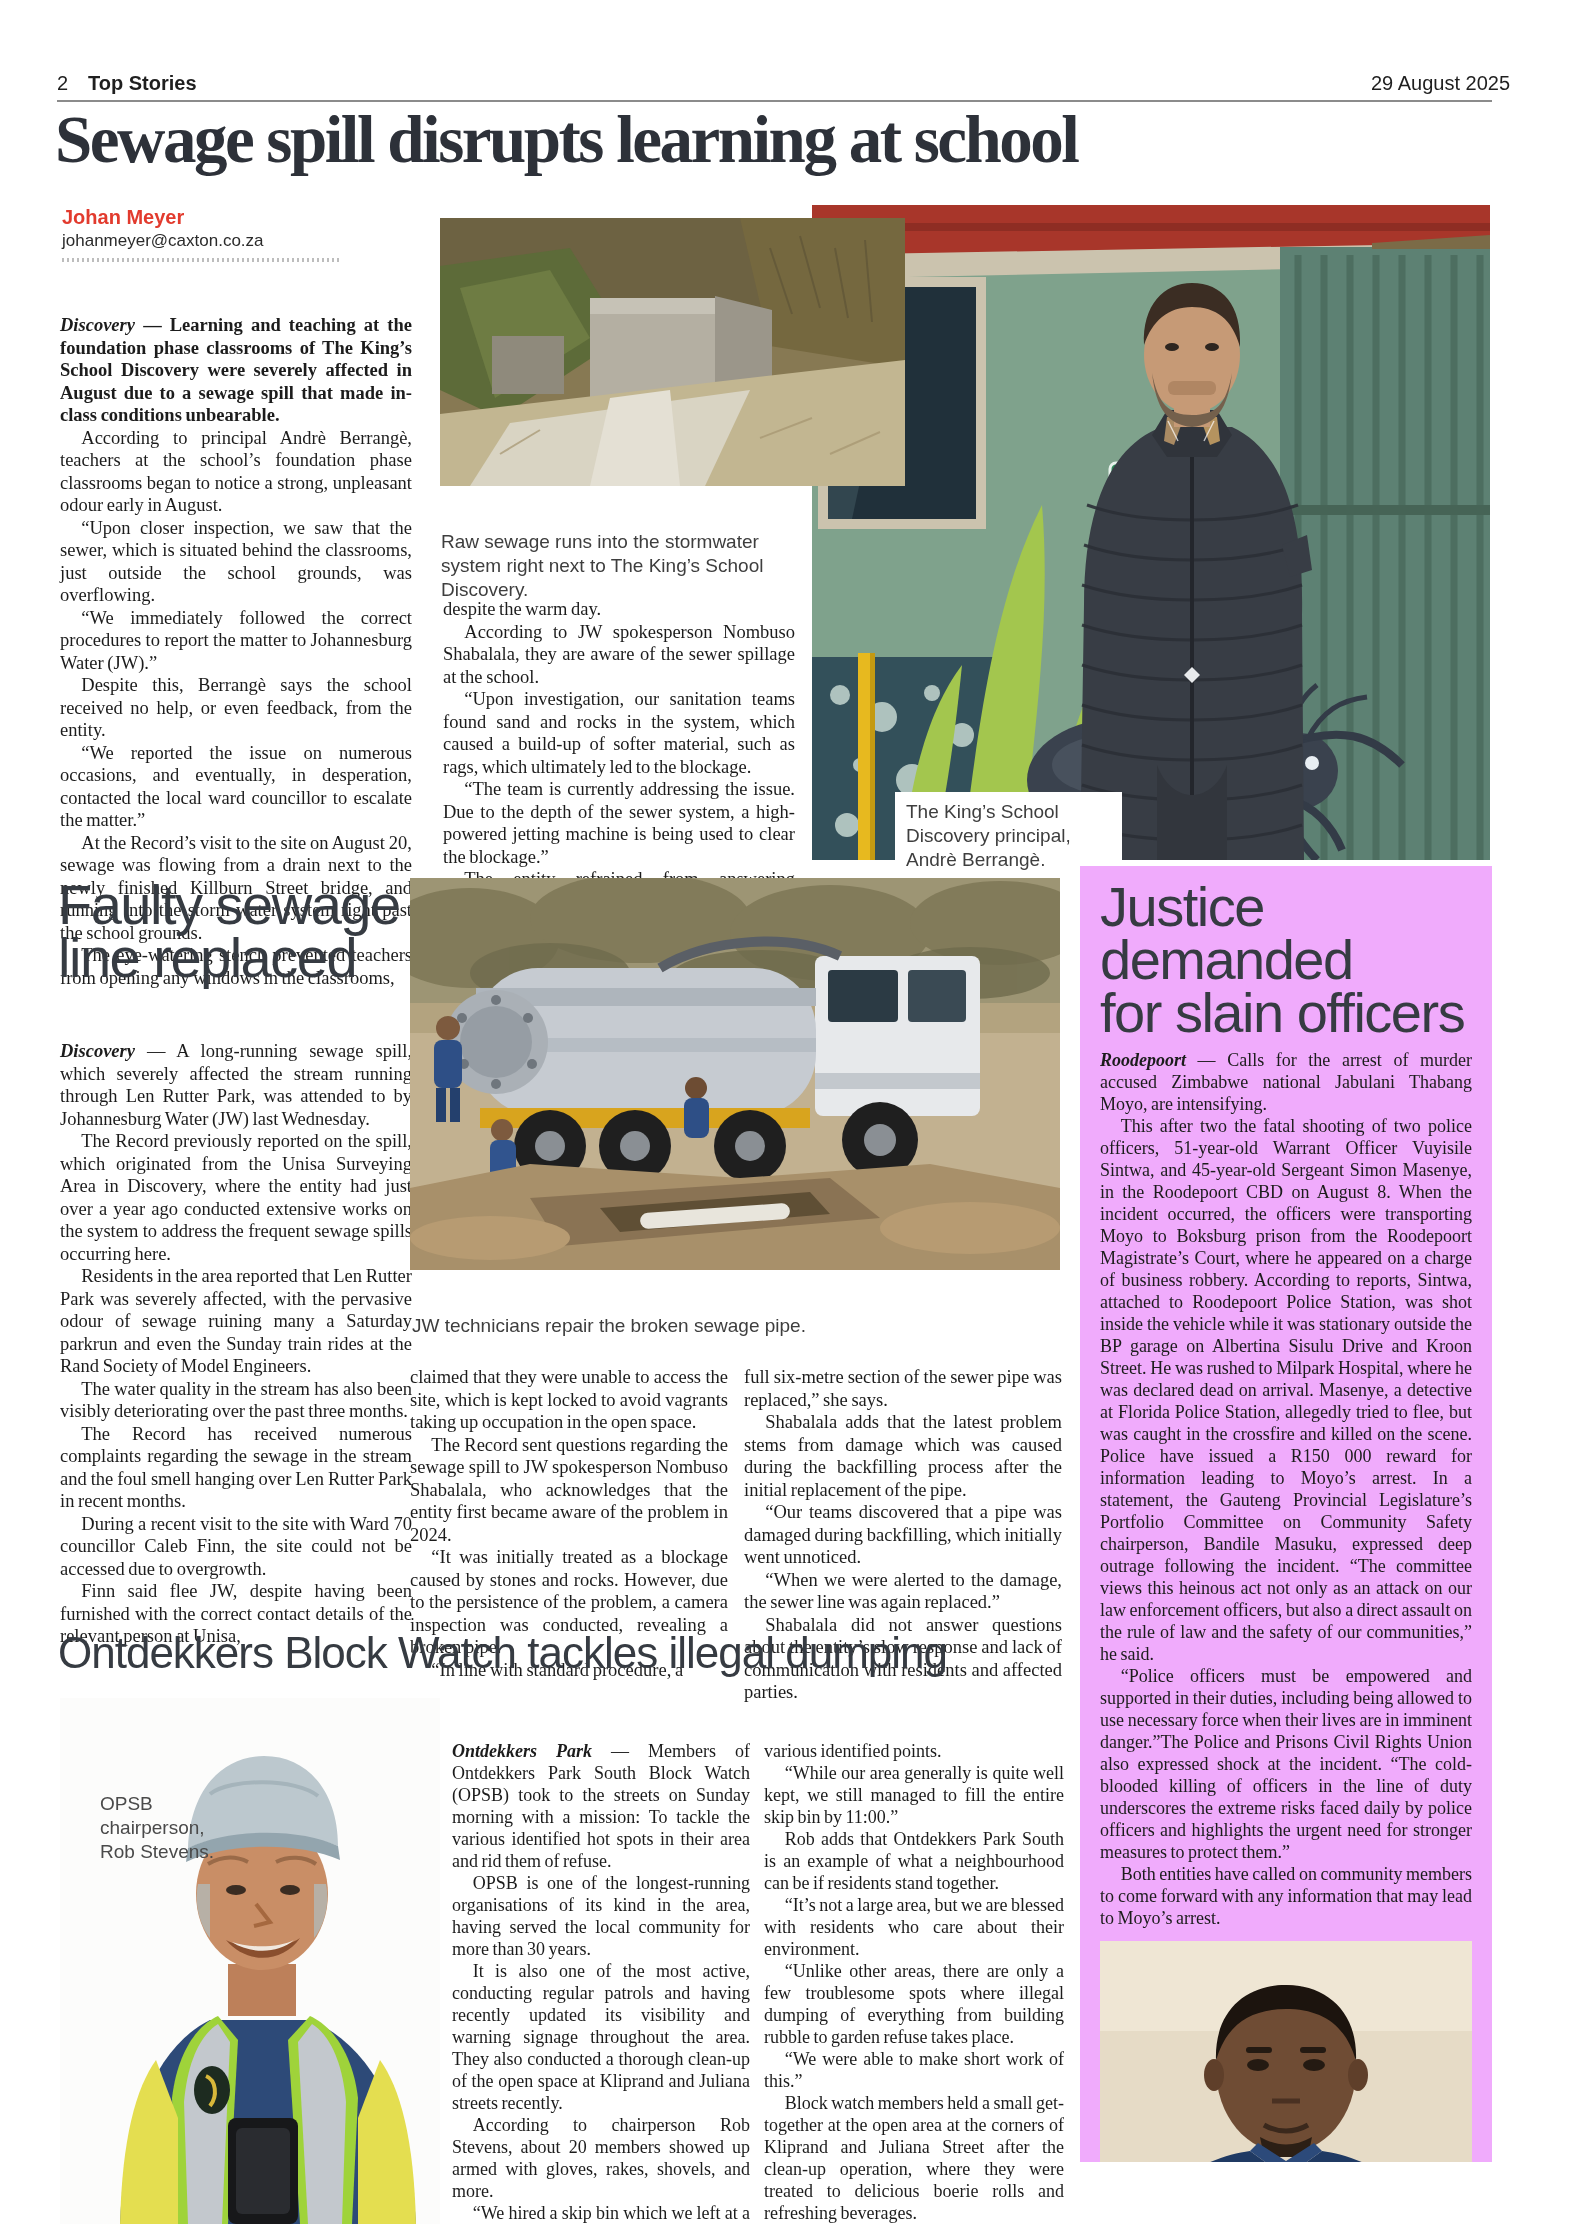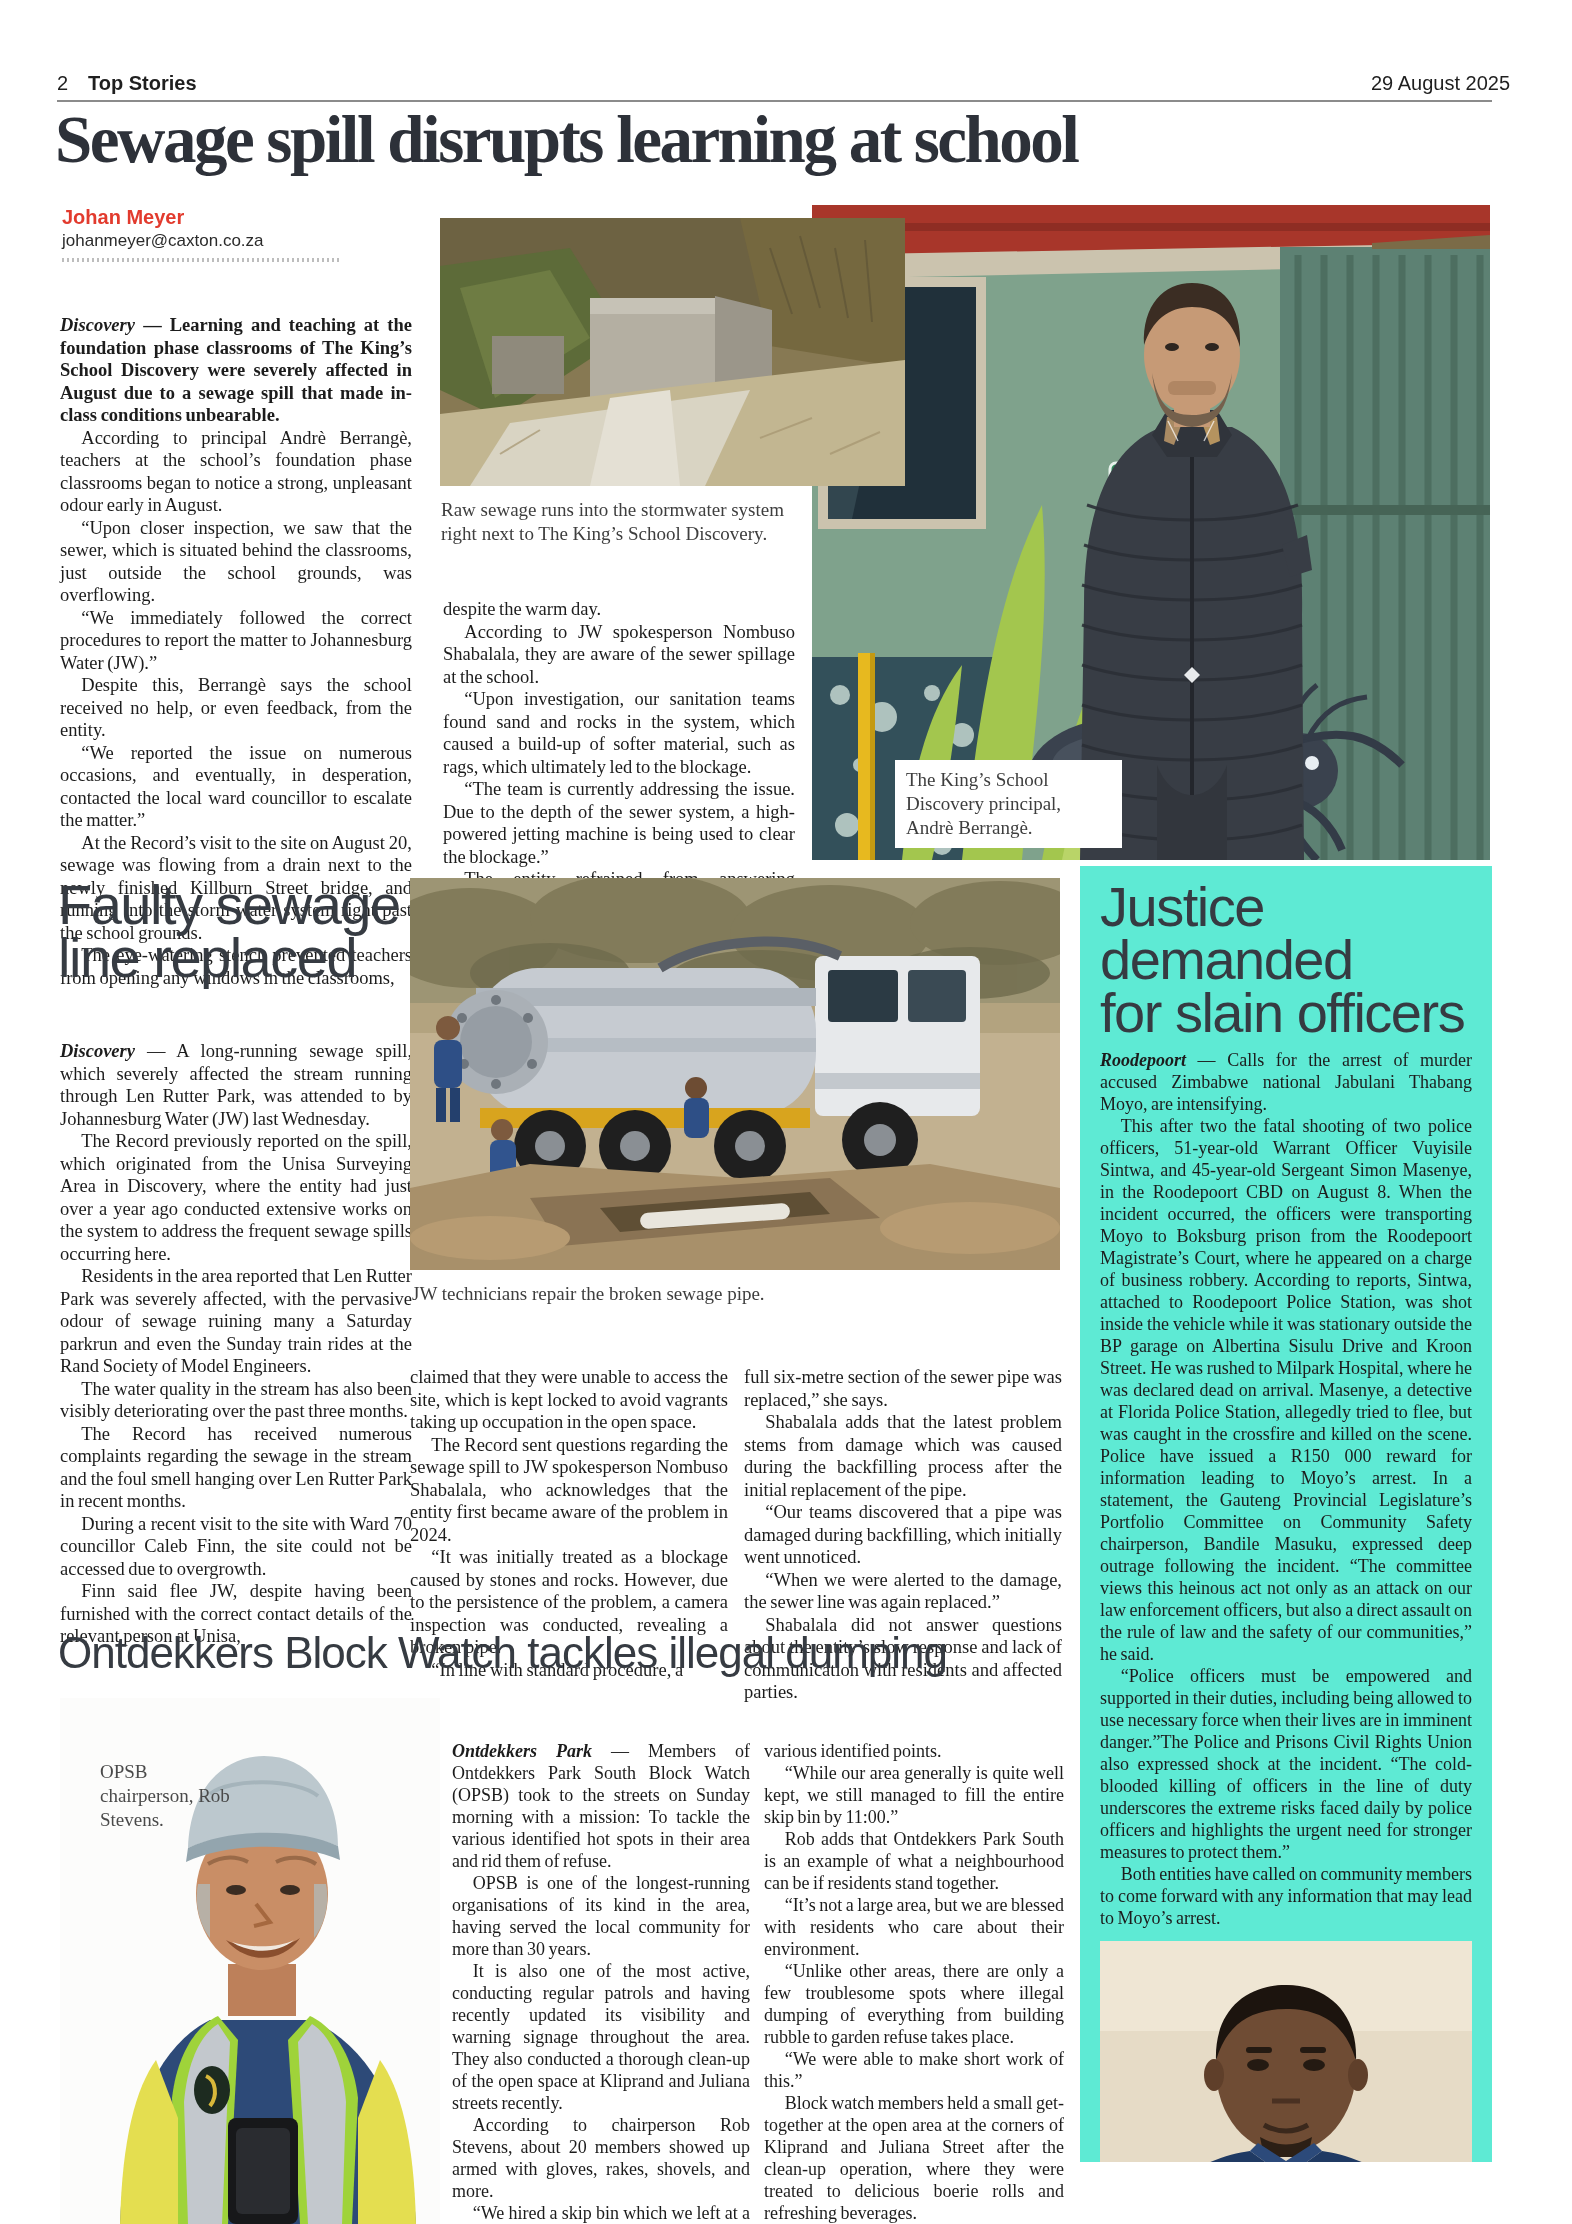--- a/index.html
+++ b/index.html
@@ -12,24 +12,24 @@
   .main-headline{font-size:67px;font-weight:bold;letter-spacing:-2.5px;color:#2d3139;line-height:1.05;white-space:nowrap;}
   .byline-name{font-family:"Liberation Sans",sans-serif;font-weight:bold;font-size:20px;color:#e23b2e;}
   .byline-mail{font-family:"Liberation Sans",sans-serif;font-size:17px;color:#2b2b2b;margin-top:2px;}
   .dotted-rule{height:4px;background-image:repeating-linear-gradient(90deg,#bdbdbd 0 2px,transparent 2px 5px);margin-top:7px;}
   .body-text{font-size:18.5px;line-height:22.5px;text-align:justify;word-spacing:-1px;margin-top:48px;}
   .body-text p{margin:0;}
   .body-text p+p{text-indent:1.15em;}
   .small-body{font-size:18px;line-height:22px;}
   .dateline{font-weight:bold;font-style:italic;}
   .lead-bold{font-weight:bold;}
-  .caption{font-family:Liberation Serif, serif;font-size:19px;line-height:24px;color:#3e3e3e;}
+  .caption{font-family:Liberation Sans, sans-serif;font-size:19px;line-height:24px;color:#3e3e3e;margin-top:32px;}
   .sub-headline{font-family:"Liberation Sans",sans-serif;font-size:56px;line-height:53px;letter-spacing:-1.5px;color:#363b42;}
   .ont-headline{font-family:"Liberation Sans",sans-serif;font-size:44px;letter-spacing:-1px;color:#363b42;white-space:nowrap;}
-  .gray-panel{background:#5eead4;}
+  .gray-panel{background:#f0abfc;}
   .justice-inner{padding:14px 20px 0 20px;}
   .photo-caption-box{background:#ffffff;padding:8px 11px;}
   svg{display:block;}
 </style>
 </head>
 <body>
 
 <div class="page">
 
   <div class="abs hdr" style="left:57px;top:72px;">2</div>

